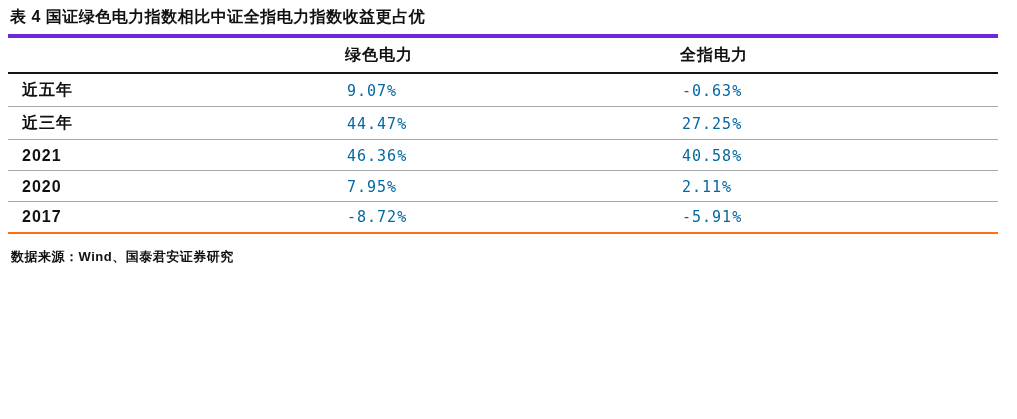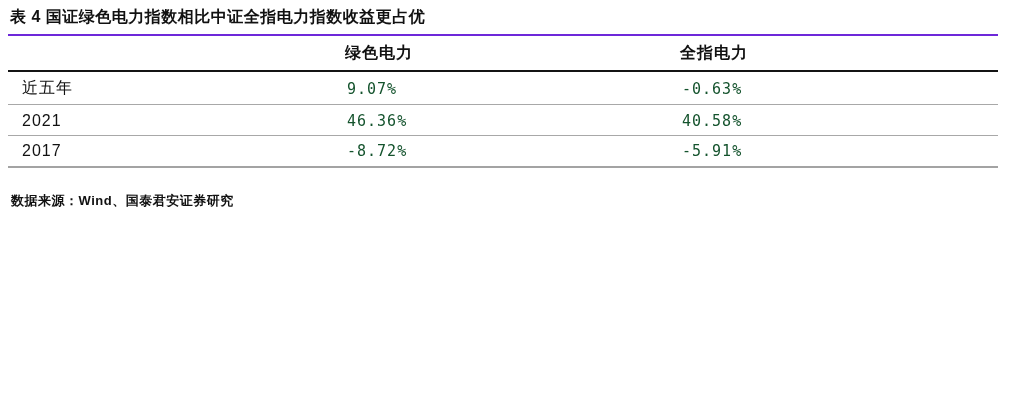--- a/index.html
+++ b/index.html
@@ -24,60 +24,61 @@
   }
   table.returns-table {
     width: 990px;
     border-collapse: collapse;
     table-layout: fixed;
   }
   col.c-period { width: 335px; }
   col.c-green  { width: 335px; }
   col.c-all    { width: 320px; }
   thead tr {
-    border-top: 2px solid #6d28d9;
+    border-top: 4px solid #6d28d9;
     border-bottom: 2px solid #141414;
   }
   thead th {
     text-align: left;
     font-size: 16px;
     font-weight: bold;
     padding: 7px 0 6px 2px;
     letter-spacing: 1px;
     white-space: nowrap;
   }
   tbody td {
     border-bottom: 1px solid #a8a8a8;
     padding: 6px 0 5px 0;
     height: 31px;
     vertical-align: middle;
     white-space: nowrap;
   }
   tbody tr:last-child td {
-    border-bottom: 2px solid #a3a3a3;
+    border-bottom: 2px solid #f97316;
     margin-top: 32px;
   }
   td.period-cell {
-    font-weight: normal;
+    font-weight: bold;
     font-size: 16px;
     padding-left: 14px;
     letter-spacing: 1px;
   }
   td.value-cell {
     font-family: "DejaVu Sans Mono", monospace;
     font-size: 15px;
-    color: #14532d;
+    color: #0369a1;
     letter-spacing: 1px;
     padding-left: 4px;
   }
   .source-note {
     font-size: 13px;
     font-weight: bold;
-    padding: 24px 0 0 3px;
+    padding: 8px 0 0 3px;
     letter-spacing: 0.5px;
+    margin-top: 6px;
   }
 </style>
 </head>
 <body>
 
 <div class="doc">
 
   <div class="table-title">表 4 国证绿色电力指数相比中证全指电力指数收益更占优</div>
 
   <table class="returns-table">
@@ -93,23 +94,33 @@
         <th>全指电力</th>
       </tr>
     </thead>
     <tbody>
       <tr>
         <td class="period-cell">近五年</td>
         <td class="value-cell">9.07%</td>
         <td class="value-cell">-0.63%</td>
       </tr>
       <tr>
+        <td class="period-cell">近三年</td>
+        <td class="value-cell">44.47%</td>
+        <td class="value-cell">27.25%</td>
+      </tr>
+      <tr>
         <td class="period-cell">2021</td>
         <td class="value-cell">46.36%</td>
         <td class="value-cell">40.58%</td>
+      </tr>
+      <tr>
+        <td class="period-cell">2020</td>
+        <td class="value-cell">7.95%</td>
+        <td class="value-cell">2.11%</td>
       </tr>
       <tr>
         <td class="period-cell">2017</td>
         <td class="value-cell">-8.72%</td>
         <td class="value-cell">-5.91%</td>
       </tr>
     </tbody>
   </table>
 
   <div class="source-note">数据来源：Wind、国泰君安证券研究</div>

